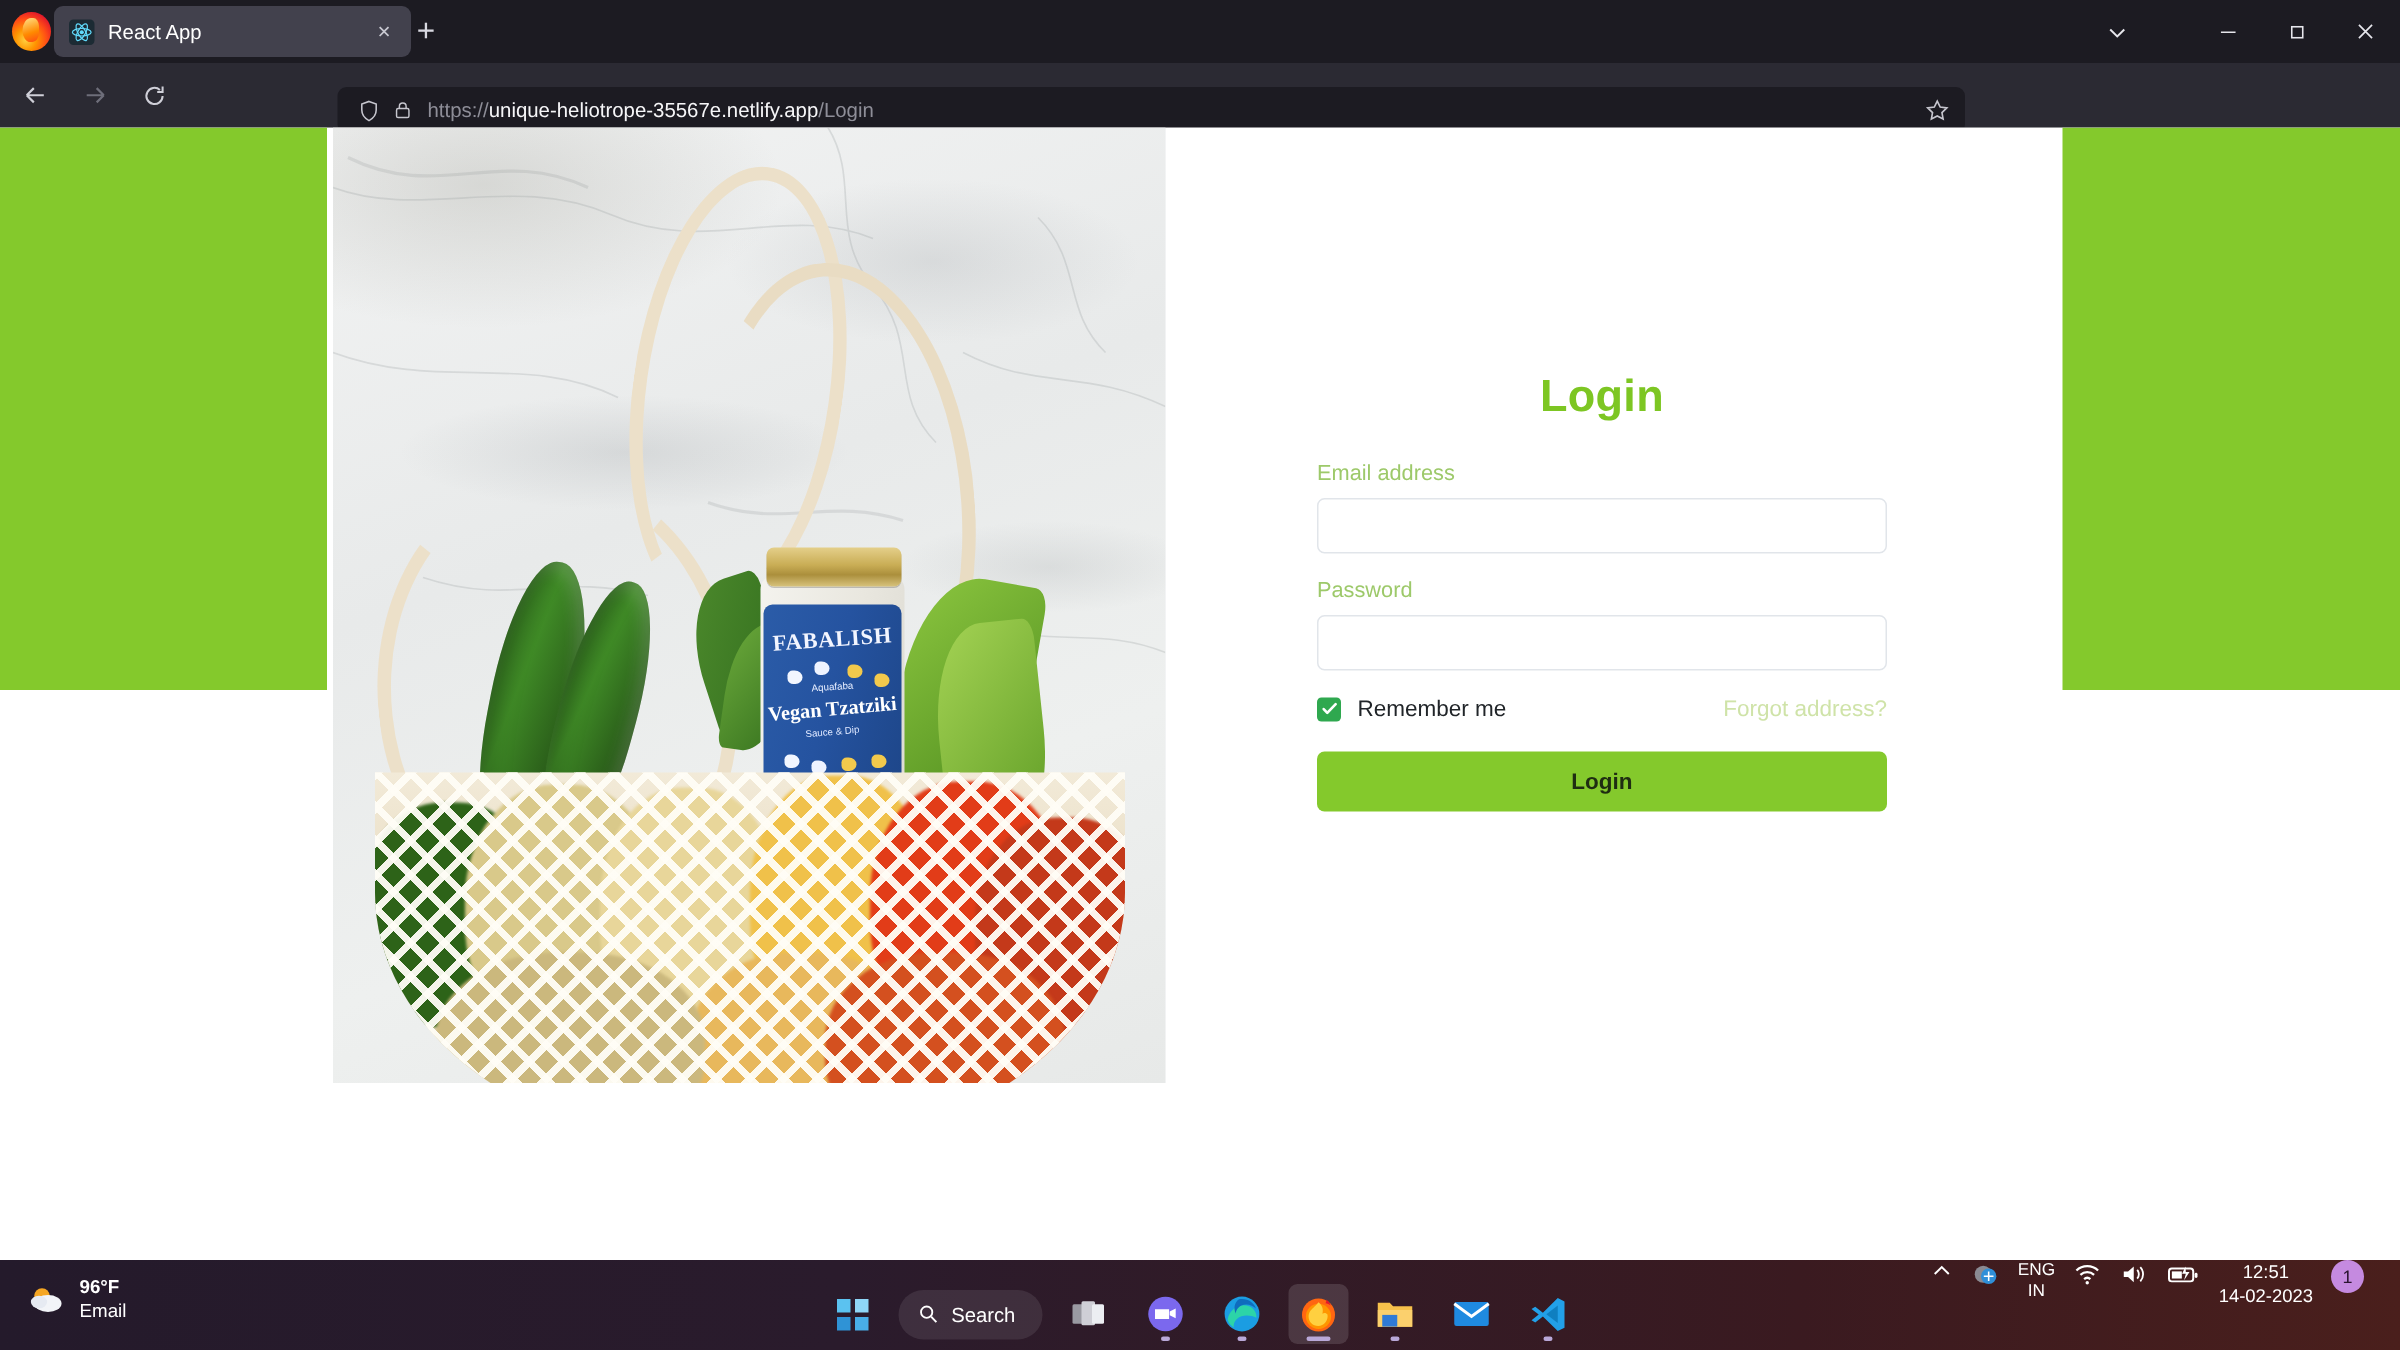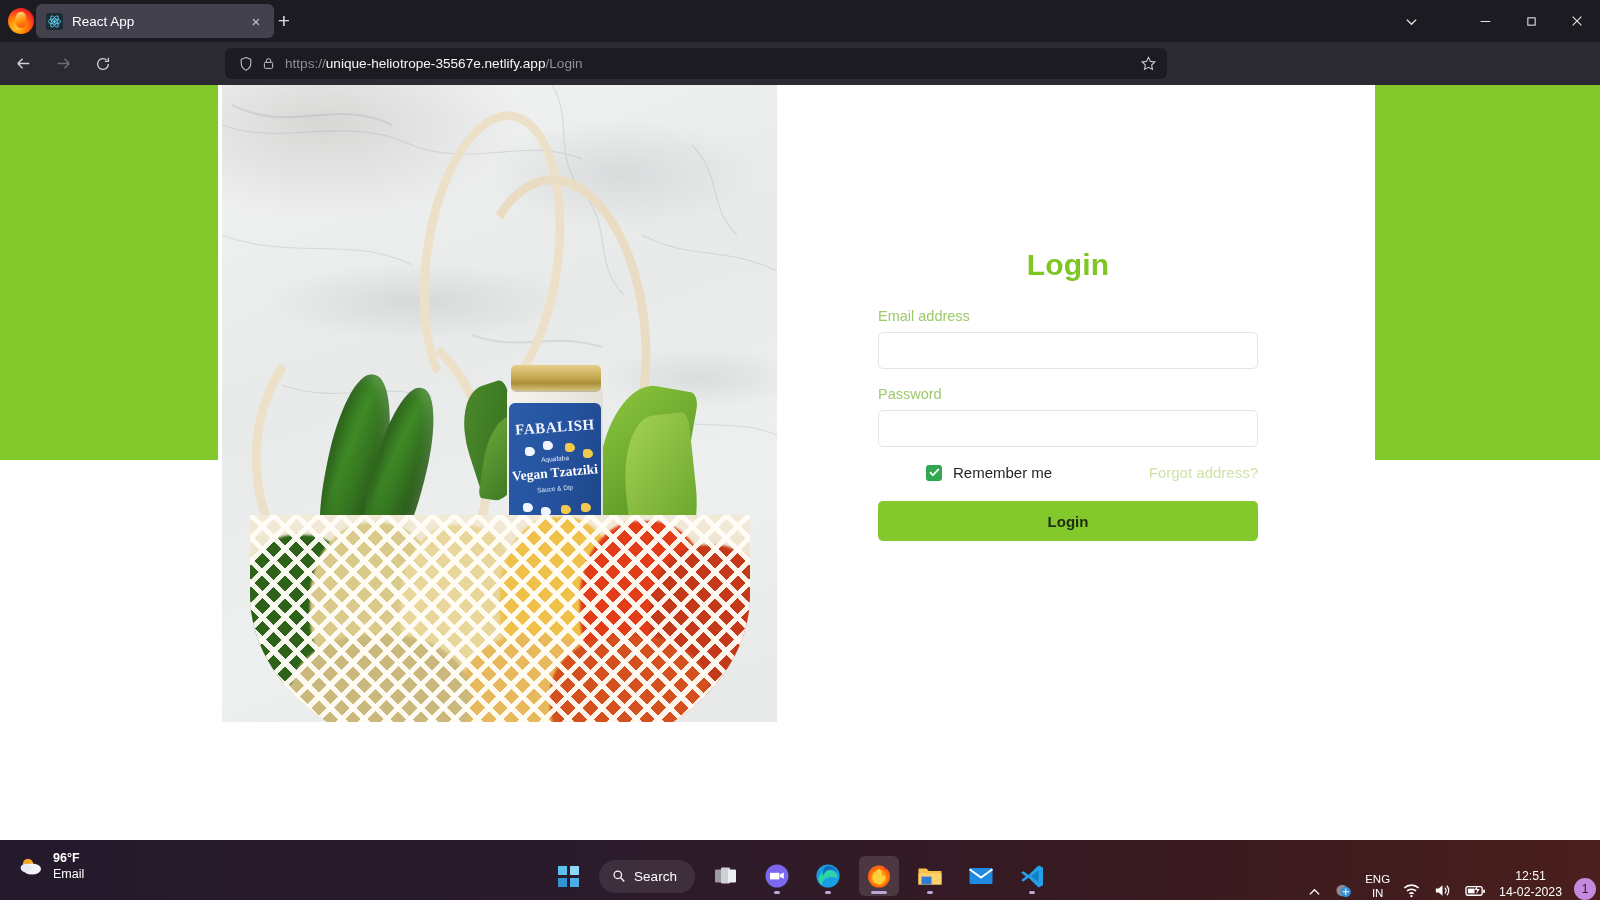--- a/index.html
+++ b/index.html
@@ -62,21 +62,21 @@
   .navbar {
     position: absolute; left: 0; top: 42px; width: 1600px; height: 43px;
     background: #2b2a33; display: flex; align-items: center;
   }
   .navbtn {
     width: 34px; height: 30px; margin-left: 6px; color: #cfcfd8;
     display: flex; align-items: center; justify-content: center; flex: none;
   }
   .navbtn.dim { color: #6e6e7a; }
   .urlbar {
-    position: absolute; left: 225px; top: 6px; width: 942px; height: 31px;
+    position: absolute; left: 225px; top: 16px; width: 1085px; height: 31px;
     background: #1c1b22; border-radius: 6px;
     display: flex; align-items: center; padding: 0 6px 0 10px;
   }
   .urlbar .shield, .urlbar .lock { width: 22px; height: 22px; flex: none; color: #c6c6ce;
     display: flex; align-items: center; justify-content: center; }
   .urltext {
     flex: 1; font-size: 13.6px; color: #8e8e98; white-space: nowrap;
     overflow: hidden; margin-left: 6px;
   }
   .urltext .host { color: #f6f6f8; }
@@ -183,21 +183,21 @@
     color: #7dc623; margin-bottom: 26px; letter-spacing: .2px;
   }
   .flabel { display: block; font-size: 14.5px; color: #9dc96a; margin-bottom: 8px; }
   .finput {
     width: 380px; height: 37px; border: 1px solid #e1e5ea; border-radius: 5px;
     background: #fff; padding: 0 11px; font-size: 14px; color: #333;
     outline: none; margin-bottom: 17px; display: block;
   }
   .row {
     display: flex; align-items: center; justify-content: space-between;
-    margin-top: 4px; margin-bottom: 20px; margin-left: 48px;
+    margin-top: 4px; margin-bottom: 20px;
   }
   .remember { display: flex; align-items: center; }
   .cbx {
     width: 16px; height: 16px; border-radius: 3px; background: #2fa84f;
     display: flex; align-items: center; justify-content: center; flex: none;
     margin-right: 11px;
   }
   .cbx svg { display: block; }
   .rtext { font-size: 15px; color: #212529; }
   .forgot { font-size: 15px; color: #cfe3a8; text-decoration: none; }
@@ -226,21 +226,21 @@
             display: flex; align-items: center; justify-content: center; flex:none; }
   .tbicon.active { background: rgba(255,255,255,.13); }
   .tbicon .run { position: absolute; bottom: 2px; left: 50%; transform: translateX(-50%);
                  width: 16px; height: 3px; border-radius: 2px; background: #b9a8d8; }
   .tbicon .run.small { width: 6px; }
   .searchpill {
     height: 33px; padding: 0 18px 0 13px; border-radius: 17px;
     background: rgba(255,255,255,.09);
     display: flex; align-items: center; gap: 8px; color: #fff; font-size: 13.5px;
   }
-  .tray { position: absolute; right: 4px; top: 0; height: 60px; display: flex; align-items: flex-end; gap: 12px; }
+  .tray { position: absolute; right: 24px; top: 0; height: 60px; display: flex; align-items: flex-start; gap: 12px; }
   .tray .ti { color: #fff; display: flex; align-items: center; justify-content: center; }
   .lang { color:#fff; font-size: 11.5px; line-height: 14px; text-align: center; }
   .clock { color: #fff; font-size: 12.3px; line-height: 16px; text-align: center; }
   .notif { width: 22px; height: 22px; border-radius: 50%; background: #c58ae0;
            color: #2b1430; font-size: 12px; display: flex; align-items: center; justify-content: center; }
   .winlogo { display: grid; grid-template-columns: 1fr 1fr; grid-template-rows: 1fr 1fr; gap: 3px; width: 21px; height: 21px; }
   .winlogo i { background: #39a2e0; }
   .winlogo i:nth-child(1){ background:#5bc2f0; }
   .winlogo i:nth-child(2){ background:#8fd6f7; }
   .winlogo i:nth-child(3){ background:#2f93d6; }

